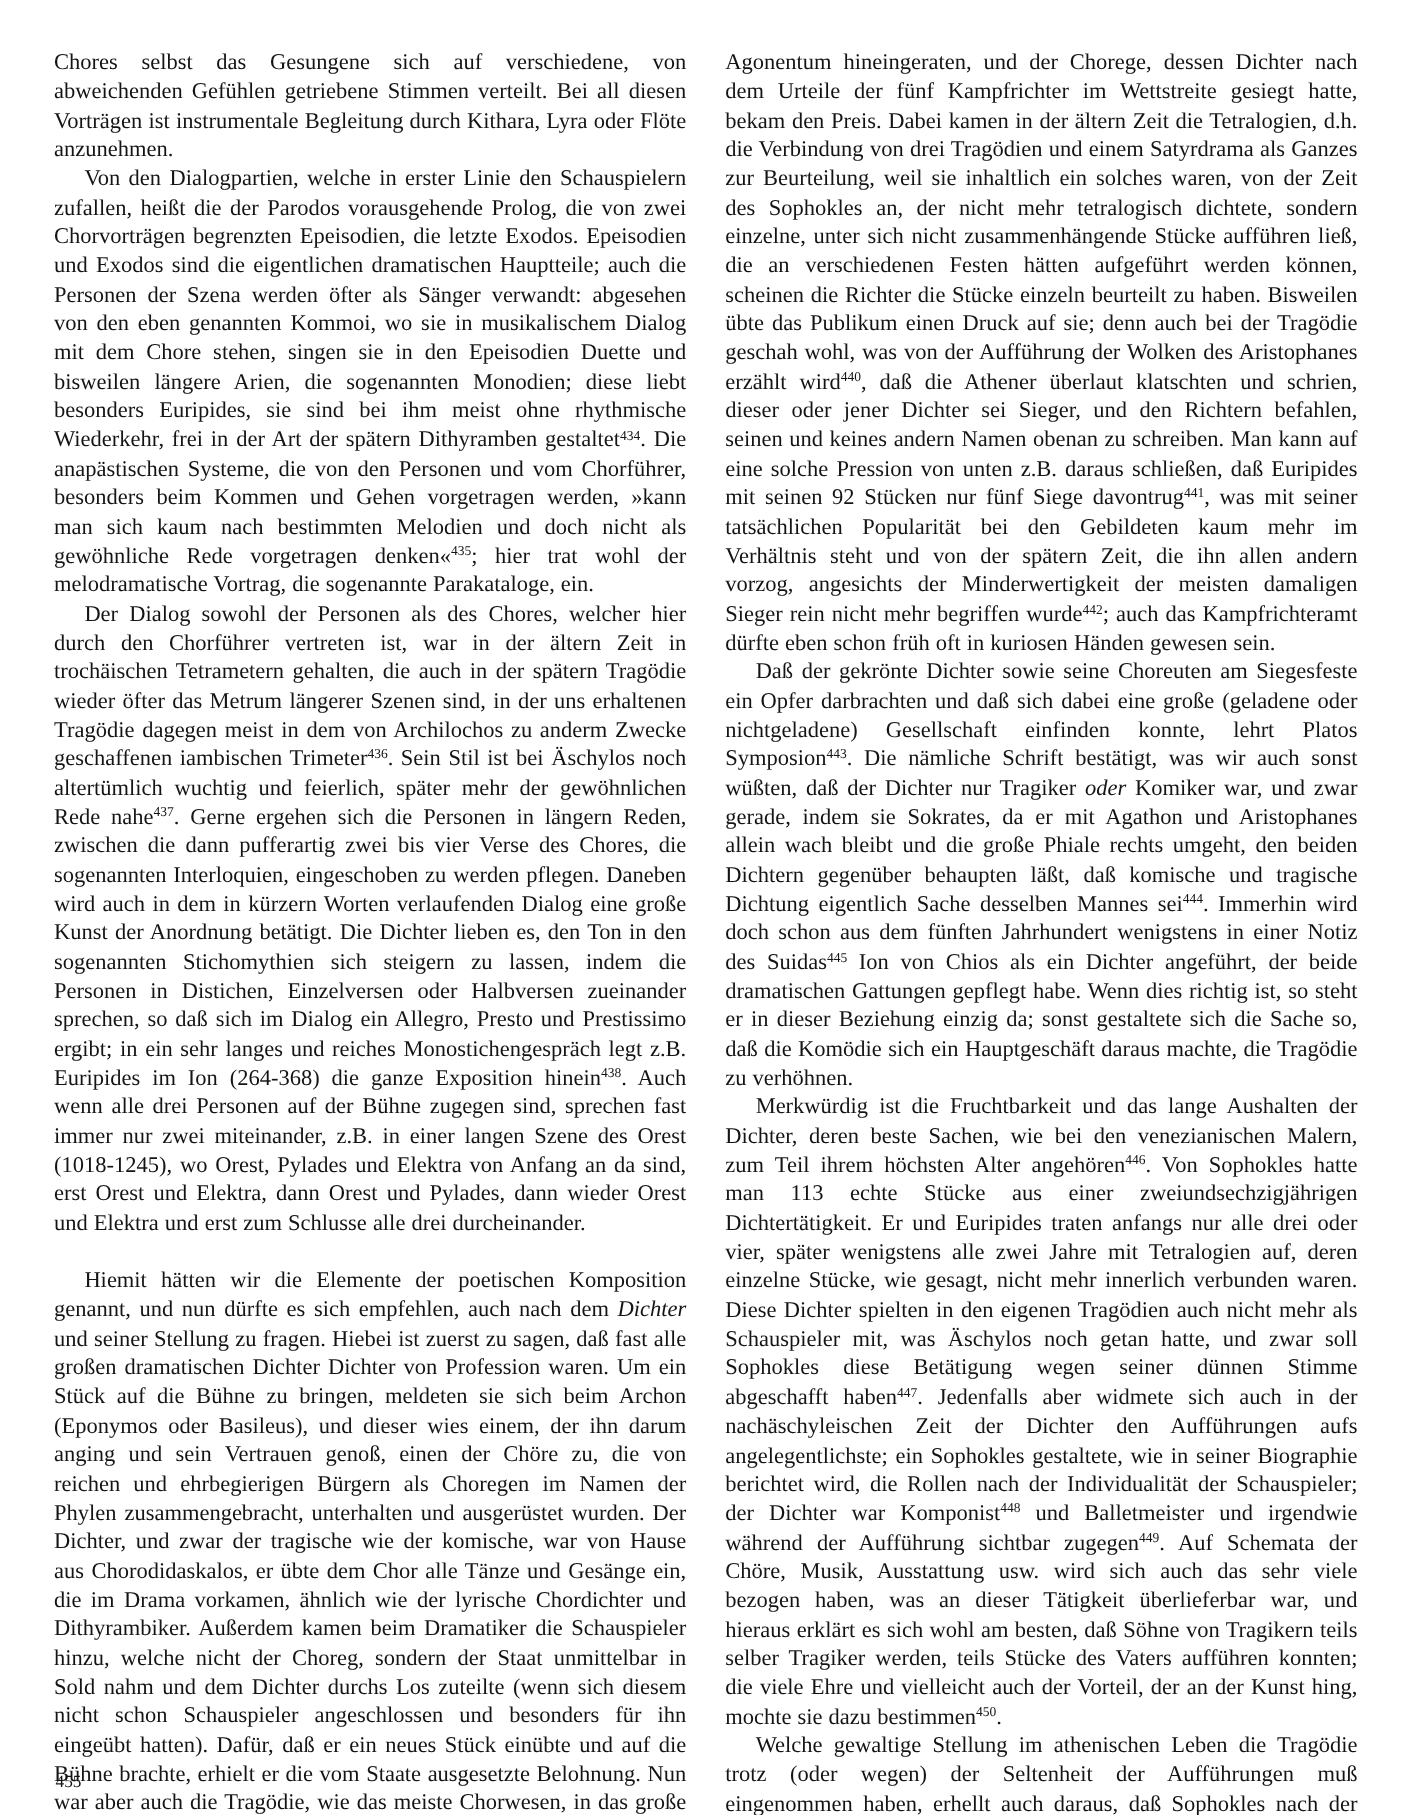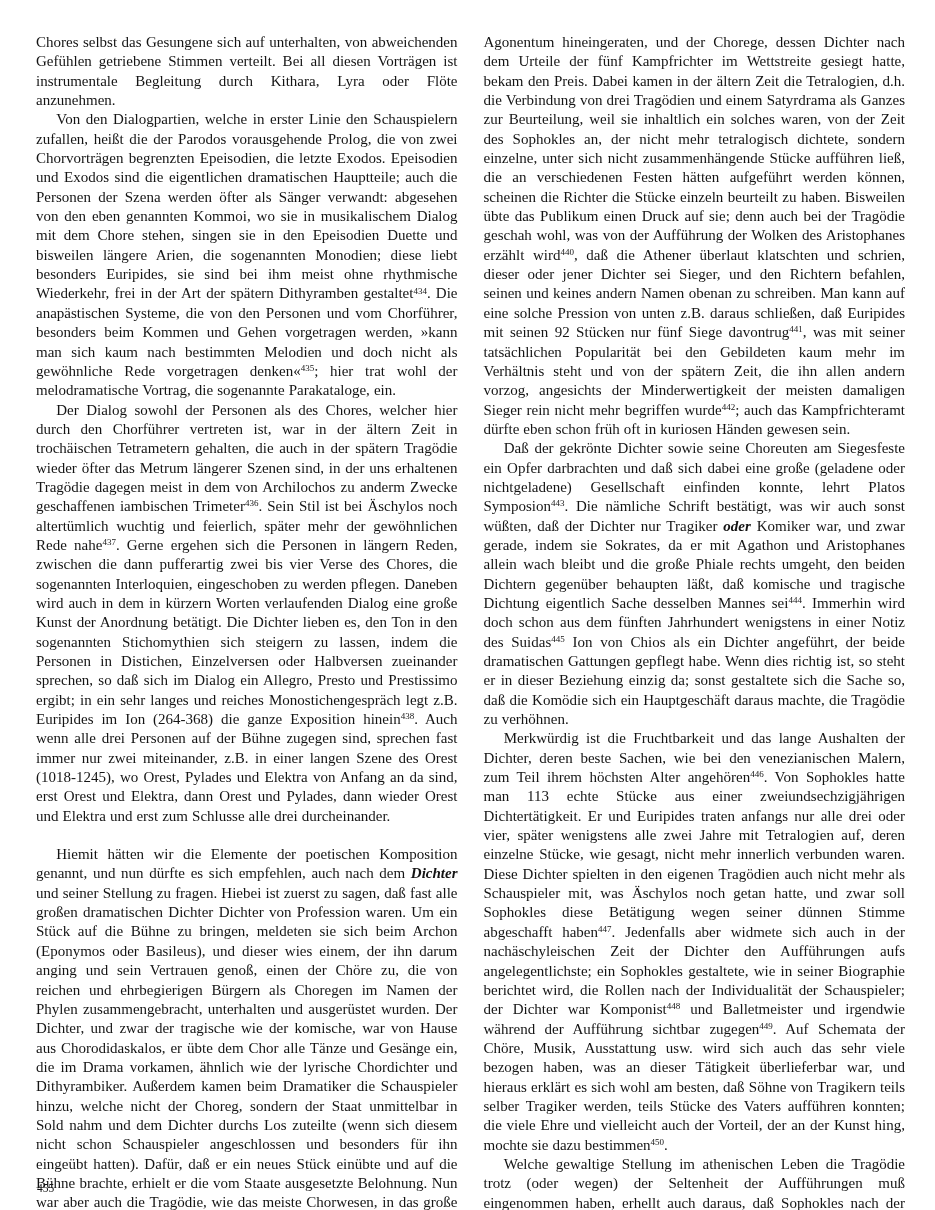--- a/index.html
+++ b/index.html
@@ -45,38 +45,37 @@
   .col sup {
     font-size: 0.6em;
     line-height: 0;
     vertical-align: baseline;
     position: relative;
     top: -0.55em;
     margin-top: 36px;
   }
   .col em {
     font-style: italic;
-    font-weight: bold;
   }
   .page-number {
     position: absolute;
     left: 37px;
     top: 1183px;
     font-size: 11.5px;
     line-height: 1;
     color: #141414;
   }
 </style>
 </head>
 <body>
 
 <div class="page">
   <div class="columns">
     <div class="col" id="col-left">
-        <p class="para"><span>Chores selbst das Gesungene sich auf unterhalten, von abweichenden Gefühlen getriebene Stimmen verteilt. Bei all diesen Vorträgen ist instrumentale Begleitung durch Kithara, Lyra oder Flöte anzunehmen.</span></p>
+        <p class="para"><span>Chores selbst das Gesungene sich auf verschiedene, von abweichenden Gefühlen getriebene Stimmen verteilt. Bei all diesen Vorträgen ist instrumentale Begleitung durch Kithara, Lyra oder Flöte anzunehmen.</span></p>
         <p class="para indent"><span>Von den Dialogpartien, welche in erster Linie den Schauspielern zufallen, heißt die der Parodos vorausgehende Prolog, die von zwei Chorvorträgen begrenzten Epeisodien, die letzte Exodos. Epeisodien und Exodos sind die eigentlichen dramatischen Hauptteile; auch die Personen der Szena werden öfter als Sänger verwandt: abgesehen von den eben genannten Kommoi, wo sie in musikalischem Dialog mit dem Chore stehen, singen sie in den Epeisodien Duette und bisweilen längere Arien, die sogenannten Monodien; diese liebt besonders Euripides, sie sind bei ihm meist ohne rhythmische Wiederkehr, frei in der Art der spätern Dithyramben gestaltet</span><sup>434</sup><span>. Die anapästischen Systeme, die von den Personen und vom Chorführer, besonders beim Kommen und Gehen vorgetragen werden, »kann man sich kaum nach bestimmten Melodien und doch nicht als gewöhnliche Rede vorgetragen denken«</span><sup>435</sup><span>; hier trat wohl der melodramatische Vortrag, die sogenannte Parakataloge, ein.</span></p>
         <p class="para indent"><span>Der Dialog sowohl der Personen als des Chores, welcher hier durch den Chorführer vertreten ist, war in der ältern Zeit in trochäischen Tetrametern gehalten, die auch in der spätern Tragödie wieder öfter das Metrum längerer Szenen sind, in der uns erhaltenen Tragödie dagegen meist in dem von Archilochos zu anderm Zwecke geschaffenen iambischen Trimeter</span><sup>436</sup><span>. Sein Stil ist bei Äschylos noch altertümlich wuchtig und feierlich, später mehr der gewöhnlichen Rede nahe</span><sup>437</sup><span>. Gerne ergehen sich die Personen in längern Reden, zwischen die dann pufferartig zwei bis vier Verse des Chores, die sogenannten Interloquien, eingeschoben zu werden pflegen. Daneben wird auch in dem in kürzern Worten verlaufenden Dialog eine große Kunst der Anordnung betätigt. Die Dichter lieben es, den Ton in den sogenannten Stichomythien sich steigern zu lassen, indem die Personen in Distichen, Einzelversen oder Halbversen zueinander sprechen, so daß sich im Dialog ein Allegro, Presto und Prestissimo ergibt; in ein sehr langes und reiches Monostichengespräch legt z.B. Euripides im Ion (264-368) die ganze Exposition hinein</span><sup>438</sup><span>. Auch wenn alle drei Personen auf der Bühne zugegen sind, sprechen fast immer nur zwei miteinander, z.B. in einer langen Szene des Orest (1018-1245), wo Orest, Pylades und Elektra von Anfang an da sind, erst Orest und Elektra, dann Orest und Pylades, dann wieder Orest und Elektra und erst zum Schlusse alle drei durcheinander.</span></p>
         <p class="para indent space-before"><span>Hiemit hätten wir die Elemente der poetischen Komposition genannt, und nun dürfte es sich empfehlen, auch nach dem </span><em>Dichter</em><span> und seiner Stellung zu fragen. Hiebei ist zuerst zu sagen, daß fast alle großen dramatischen Dichter Dichter von Profession waren. Um ein Stück auf die Bühne zu bringen, meldeten sie sich beim Archon (Eponymos oder Basileus), und dieser wies einem, der ihn darum anging und sein Vertrauen genoß, einen der Chöre zu, die von reichen und ehrbegierigen Bürgern als Choregen im Namen der Phylen zusammengebracht, unterhalten und ausgerüstet wurden. Der Dichter, und zwar der tragische wie der komische, war von Hause aus Chorodidaskalos, er übte dem Chor alle Tänze und Gesänge ein, die im Drama vorkamen, ähnlich wie der lyrische Chordichter und Dithyrambiker. Außerdem kamen beim Dramatiker die Schauspieler hinzu, welche nicht der Choreg, sondern der Staat unmittelbar in Sold nahm und dem Dichter durchs Los zuteilte (wenn sich diesem nicht schon Schauspieler angeschlossen und besonders für ihn eingeübt hatten). Dafür, daß er ein neues Stück einübte und auf die Bühne brachte, erhielt er die vom Staate ausgesetzte Belohnung. Nun war aber auch die Tragödie, wie das meiste Chorwesen, in das große allgemeine</span></p>
       </div>
     <div class="col" id="col-right">
         <p class="para"><span>Agonentum hineingeraten, und der Chorege, dessen Dichter nach dem Urteile der fünf Kampfrichter im Wettstreite gesiegt hatte, bekam den Preis. Dabei kamen in der ältern Zeit die Tetralogien, d.h. die Verbindung von drei Tragödien und einem Satyrdrama als Ganzes zur Beurteilung, weil sie inhaltlich ein solches waren, von der Zeit des Sophokles an, der nicht mehr tetralogisch dichtete, sondern einzelne, unter sich nicht zusammenhängende Stücke aufführen ließ, die an verschiedenen Festen hätten aufgeführt werden können, scheinen die Richter die Stücke einzeln beurteilt zu haben. Bisweilen übte das Publikum einen Druck auf sie; denn auch bei der Tragödie geschah wohl, was von der Aufführung der Wolken des Aristophanes erzählt wird</span><sup>440</sup><span>, daß die Athener überlaut klatschten und schrien, dieser oder jener Dichter sei Sieger, und den Richtern befahlen, seinen und keines andern Namen obenan zu schreiben. Man kann auf eine solche Pression von unten z.B. daraus schließen, daß Euripides mit seinen 92 Stücken nur fünf Siege davontrug</span><sup>441</sup><span>, was mit seiner tatsächlichen Popularität bei den Gebildeten kaum mehr im Verhältnis steht und von der spätern Zeit, die ihn allen andern vorzog, angesichts der Minderwertigkeit der meisten damaligen Sieger rein nicht mehr begriffen wurde</span><sup>442</sup><span>; auch das Kampfrichteramt dürfte eben schon früh oft in kuriosen Händen gewesen sein.</span></p>
         <p class="para indent"><span>Daß der gekrönte Dichter sowie seine Choreuten am Siegesfeste ein Opfer darbrachten und daß sich dabei eine große (geladene oder nichtgeladene) Gesellschaft einfinden konnte, lehrt Platos Symposion</span><sup>443</sup><span>. Die nämliche Schrift bestätigt, was wir auch sonst wüßten, daß der Dichter nur Tragiker </span><em>oder</em><span> Komiker war, und zwar gerade, indem sie Sokrates, da er mit Agathon und Aristophanes allein wach bleibt und die große Phiale rechts umgeht, den beiden Dichtern gegenüber behaupten läßt, daß komische und tragische Dichtung eigentlich Sache desselben Mannes sei</span><sup>444</sup><span>. Immerhin wird doch schon aus dem fünften Jahrhundert wenigstens in einer Notiz des Suidas</span><sup>445</sup><span> Ion von Chios als ein Dichter angeführt, der beide dramatischen Gattungen gepflegt habe. Wenn dies richtig ist, so steht er in dieser Beziehung einzig da; sonst gestaltete sich die Sache so, daß die Komödie sich ein Hauptgeschäft daraus machte, die Tragödie zu verhöhnen.</span></p>
         <p class="para indent"><span>Merkwürdig ist die Fruchtbarkeit und das lange Aushalten der Dichter, deren beste Sachen, wie bei den venezianischen Malern, zum Teil ihrem höchsten Alter angehören</span><sup>446</sup><span>. Von Sophokles hatte man 113 echte Stücke aus einer zweiundsechzigjährigen Dichtertätigkeit. Er und Euripides traten anfangs nur alle drei oder vier, später wenigstens alle zwei Jahre mit Tetralogien auf, deren einzelne Stücke, wie gesagt, nicht mehr innerlich verbunden waren. Diese Dichter spielten in den eigenen Tragödien auch nicht mehr als Schauspieler mit, was Äschylos noch getan hatte, und zwar soll Sophokles diese Betätigung wegen seiner dünnen Stimme abgeschafft haben</span><sup>447</sup><span>. Jedenfalls aber widmete sich auch in der nachäschyleischen Zeit der Dichter den Aufführungen aufs angelegentlichste; ein Sophokles gestaltete, wie in seiner Biographie berichtet wird, die Rollen nach der Individualität der Schauspieler; der Dichter war Komponist</span><sup>448</sup><span> und Balletmeister und irgendwie während der Aufführung sichtbar zugegen</span><sup>449</sup><span>. Auf Schemata der Chöre, Musik, Ausstattung usw. wird sich auch das sehr viele bezogen haben, was an dieser Tätigkeit überlieferbar war, und hieraus erklärt es sich wohl am besten, daß Söhne von Tragikern teils selber Tragiker werden, teils Stücke des Vaters aufführen konnten; die viele Ehre und vielleicht auch der Vorteil, der an der Kunst hing, mochte sie dazu bestimmen</span><sup>450</sup><span>.</span></p>
         <p class="para indent"><span>Welche gewaltige Stellung im athenischen Leben die Tragödie trotz (oder wegen) der Seltenheit der Aufführungen muß eingenommen haben, erhellt auch daraus, daß Sophokles nach der Aufführung der Antigone mit Perikles zusammen zum</span></p>
       </div>

